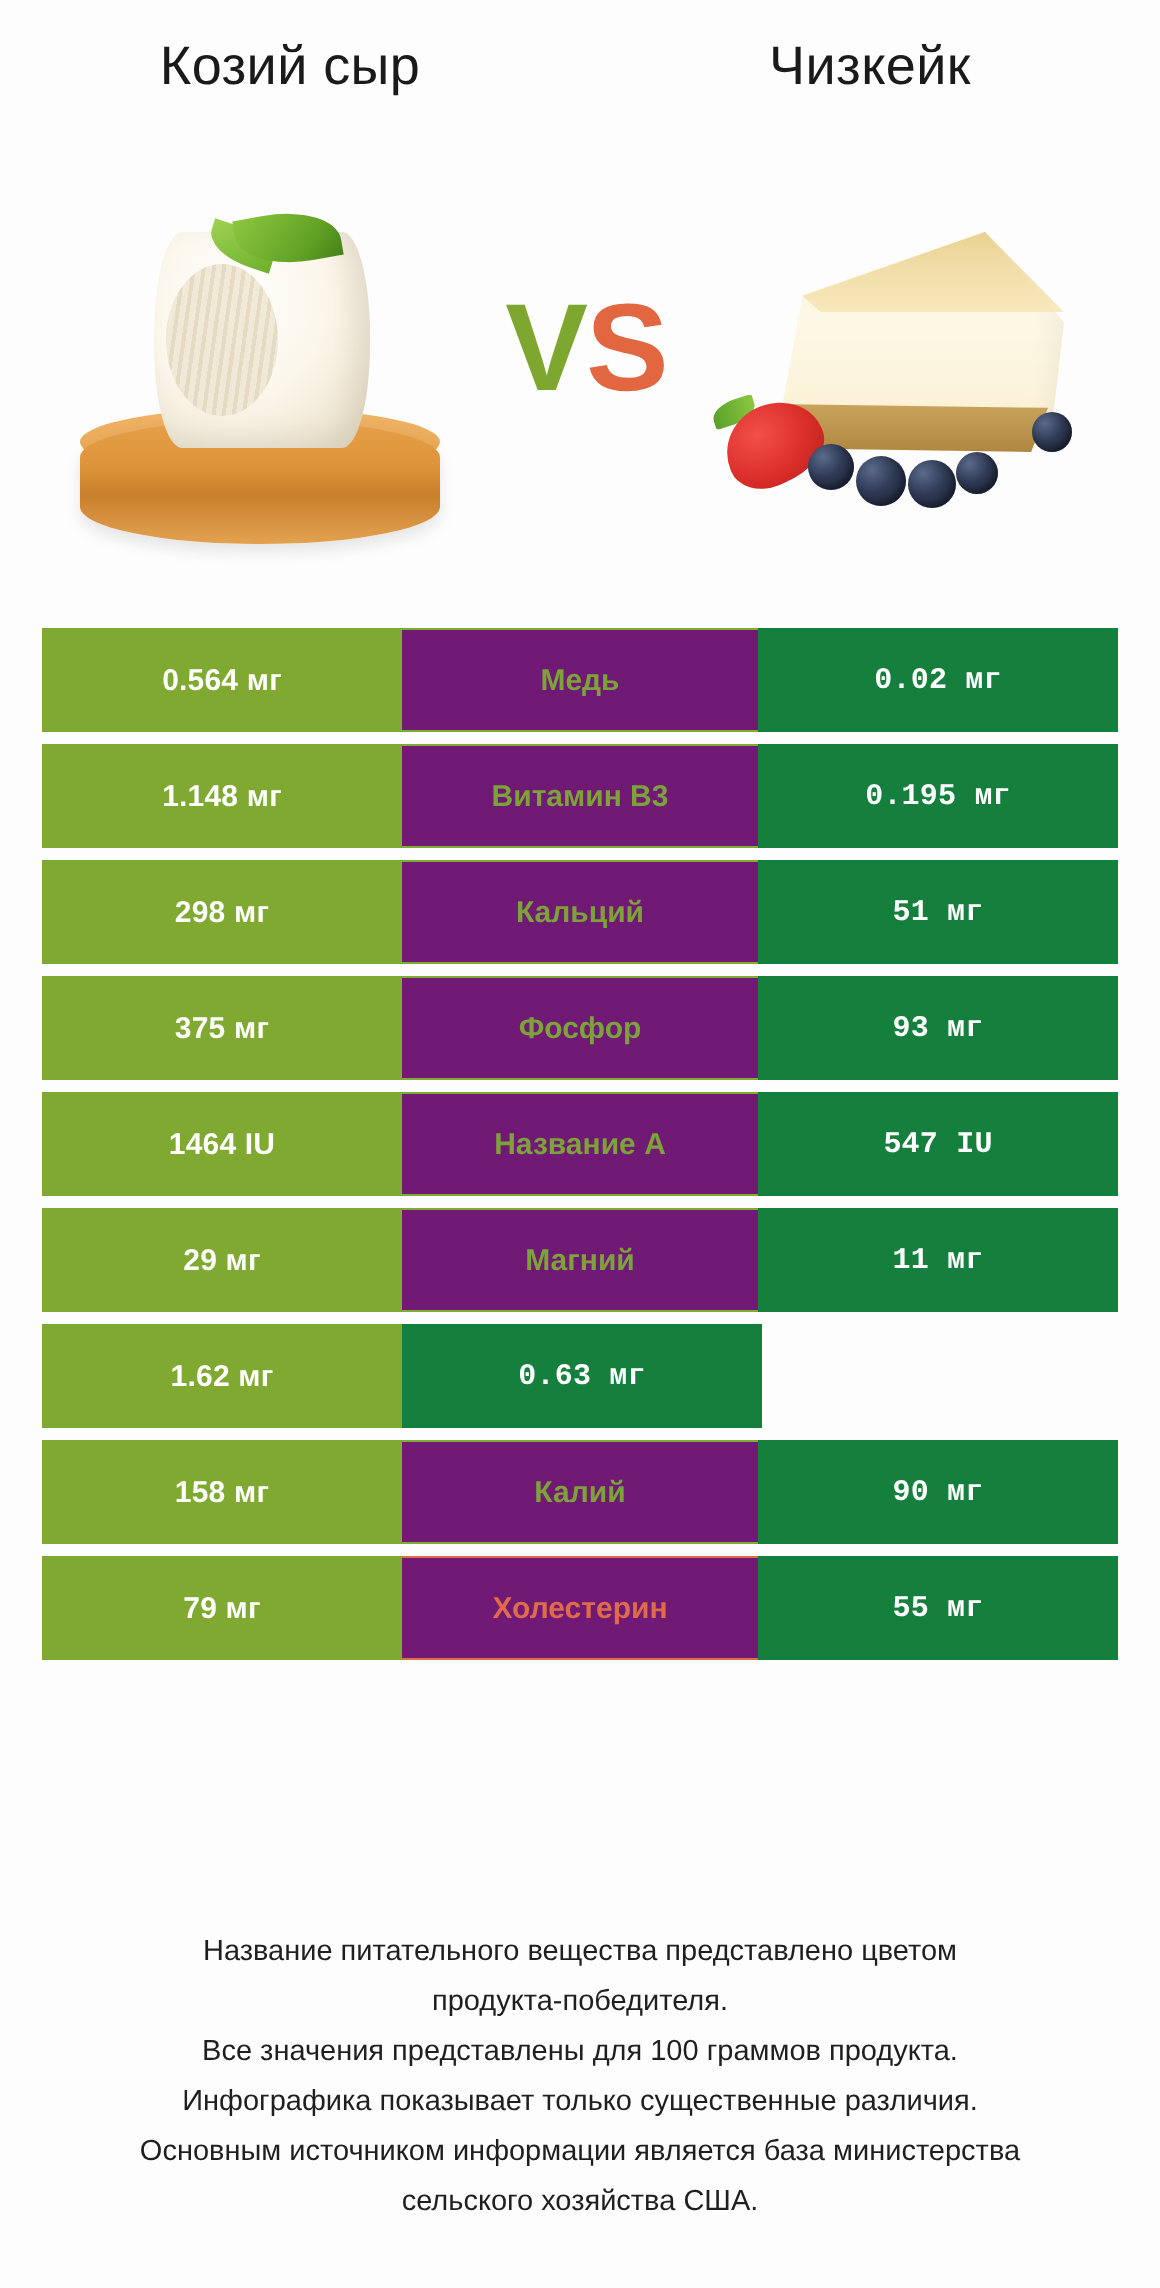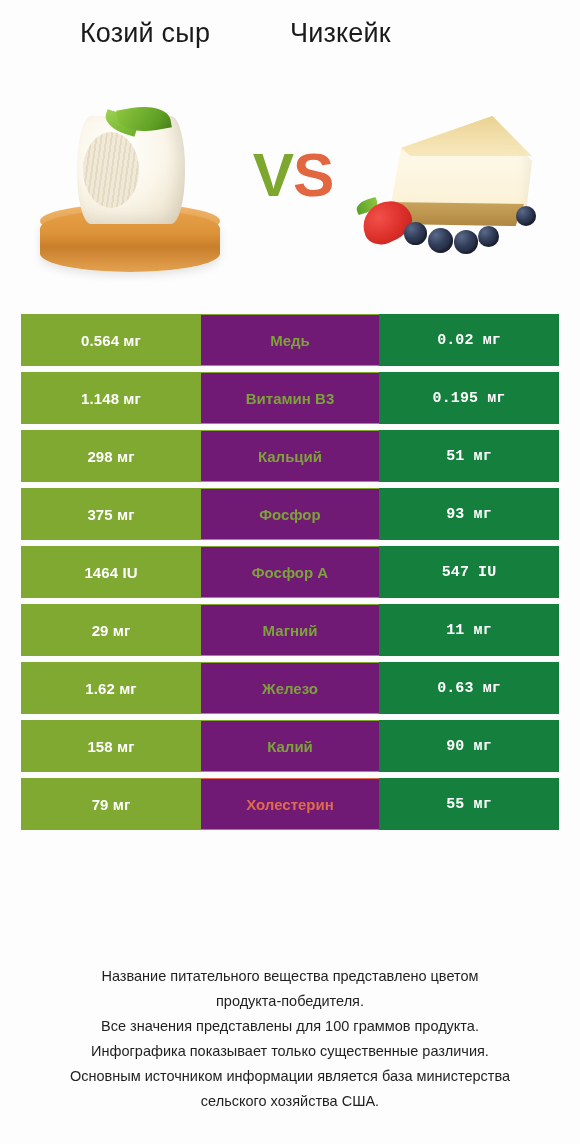--- a/index.html
+++ b/index.html
@@ -29,21 +29,21 @@
   .title {
     position:absolute;
     top:18px;
     font-size:27px;
     font-weight:300;
     letter-spacing:0.2px;
     color:#1a1a1a;
     white-space:nowrap;
   }
   .title-left  { left:0;   width:290px; text-align:center; }
-  .title-right { left:290px; width:290px; }
+  .title-right { left:290px; width:290px; text-align:center; }
 
   
   .hero {
     position:absolute;
     top:88px; left:0;
     width:580px;
     height:205px;
   }
   .hero-img {
     position:absolute;
@@ -271,31 +271,30 @@
         <div class="cell-name win-left">Кальций</div>
         <div class="cell-val cell-right">51 мг</div>
       </div>
       <div class="row">
         <div class="cell-val cell-left">375 мг</div>
         <div class="cell-name win-left">Фосфор</div>
         <div class="cell-val cell-right">93 мг</div>
       </div>
       <div class="row">
         <div class="cell-val cell-left">1464 IU</div>
-        <div class="cell-name win-left">Фосфор A</div>
+        <div class="cell-name win-left">Название A</div>
         <div class="cell-val cell-right">547 IU</div>
       </div>
       <div class="row">
         <div class="cell-val cell-left">29 мг</div>
         <div class="cell-name win-left">Магний</div>
         <div class="cell-val cell-right">11 мг</div>
       </div>
       <div class="row">
         <div class="cell-val cell-left">1.62 мг</div>
-        <div class="cell-name win-left">Железо</div>
         <div class="cell-val cell-right">0.63 мг</div>
       </div>
       <div class="row">
         <div class="cell-val cell-left">158 мг</div>
         <div class="cell-name win-left">Калий</div>
         <div class="cell-val cell-right">90 мг</div>
       </div>
       <div class="row">
         <div class="cell-val cell-left">79 мг</div>
         <div class="cell-name win-right">Холестерин</div>

